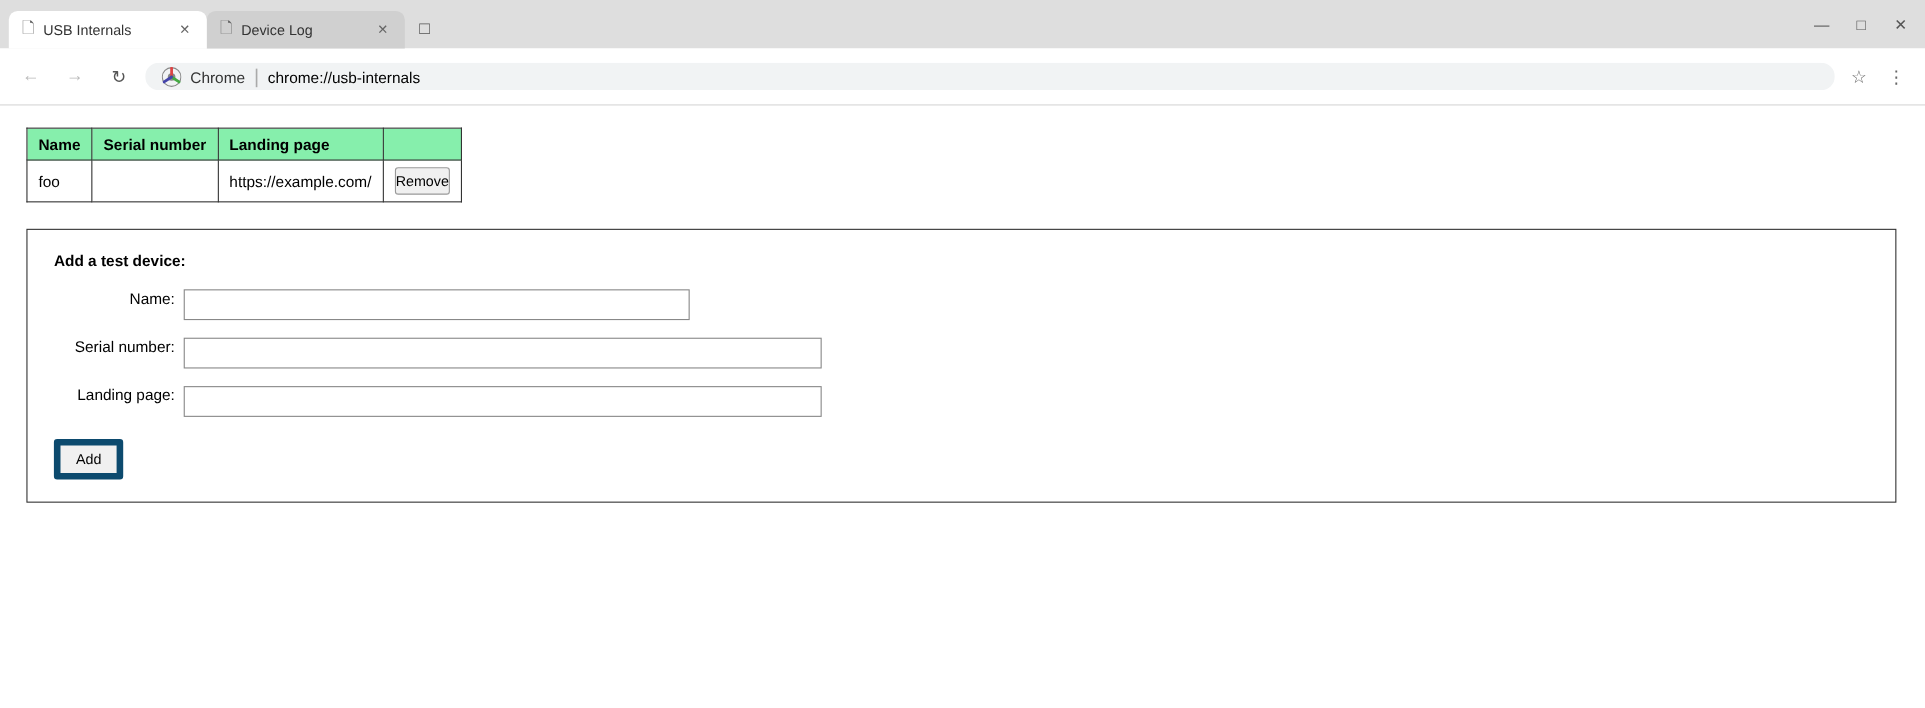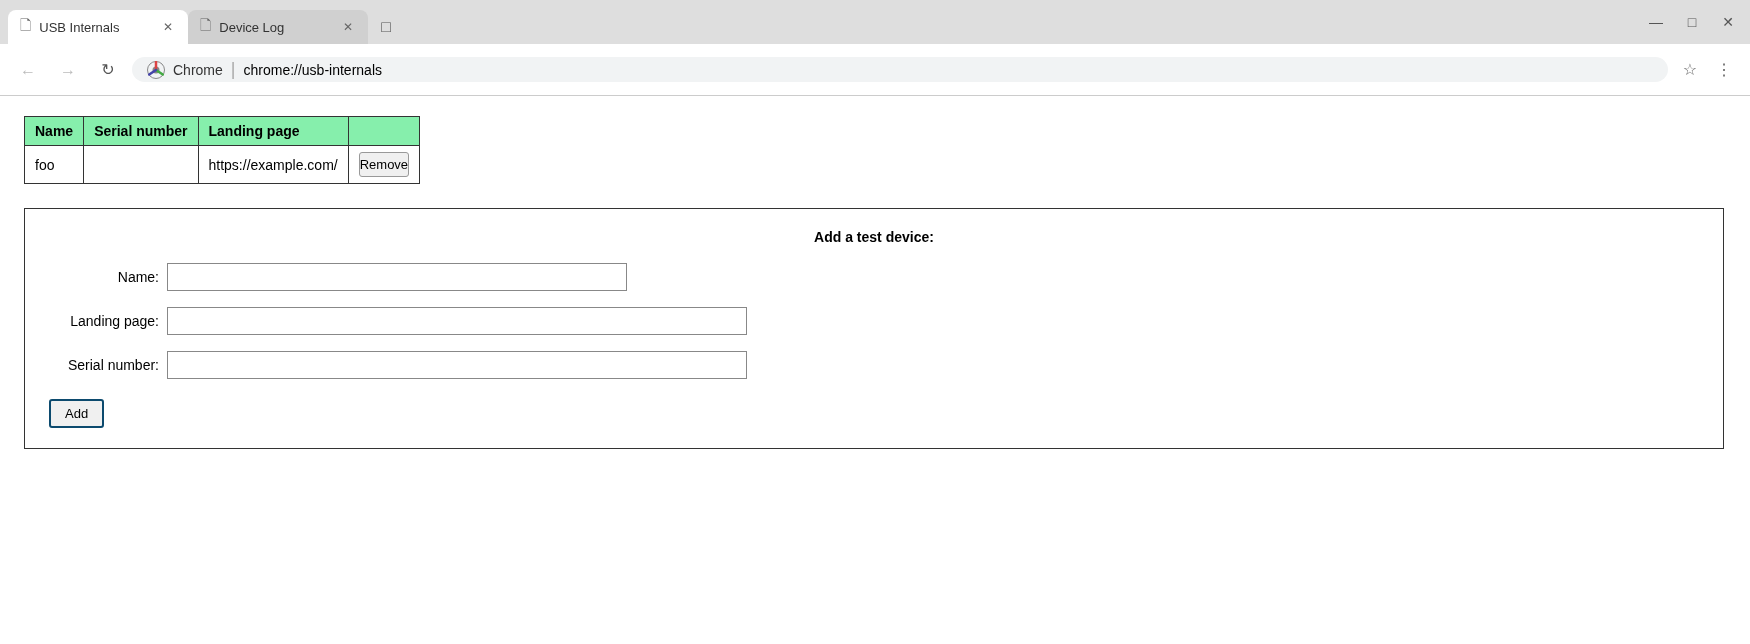--- a/index.html
+++ b/index.html
@@ -207,25 +207,24 @@
     .add-device-box {
       border: 1px solid #333;
       padding: 20px 24px;
       max-width: 1700px;
       background: #fff;
     }
     .add-device-title {
       font-weight: bold;
       font-size: 14px;
       margin-bottom: 18px;
-      text-align: center;
     }
     .form-row {
       display: flex;
-      align-items: center;
+      align-items: flex-start;
       margin-bottom: 16px;
       gap: 8px;
     }
     .form-label {
       font-size: 14px;
       min-width: 110px;
       text-align: right;
     }
     .form-input {
       height: 28px;
@@ -233,21 +232,21 @@
       border: 1px solid #888;
       padding: 2px 6px;
       background: #fff;
     }
     .name-input { width: 460px; }
     .serial-input { width: 580px; }
     .landing-input { width: 580px; }
     .add-btn {
       padding: 5px 14px;
       background: #f0f0f0;
-      border: 2px solid #0c4a6e;
+      border: 6px solid #0c4a6e;
       border-radius: 3px;
       cursor: pointer;
       font-size: 13px;
       margin-top: 4px;
     }
   </style>
 </head>
 <body>
 
 <div class="title-bar">
@@ -340,25 +339,25 @@
 
   <div class="add-device-box">
     <div class="add-device-title">Add a test device:</div>
 
     <div class="form-row">
       <label class="form-label">Name:</label>
       <input class="form-input name-input" type="text" value="" style="">
     </div>
 
     <div class="form-row">
+      <label class="form-label">Serial number:</label>
+      <input class="form-input serial-input" type="text" value="" style="">
+    </div>
+
+    <div class="form-row">
       <label class="form-label">Landing page:</label>
       <input class="form-input landing-input" type="text" value="" style="">
     </div>
 
-    <div class="form-row">
-      <label class="form-label">Serial number:</label>
-      <input class="form-input serial-input" type="text" value="" style="">
-    </div>
-
     <button class="add-btn">Add</button>
   </div>
 
 </div>
 
 </body></html>

